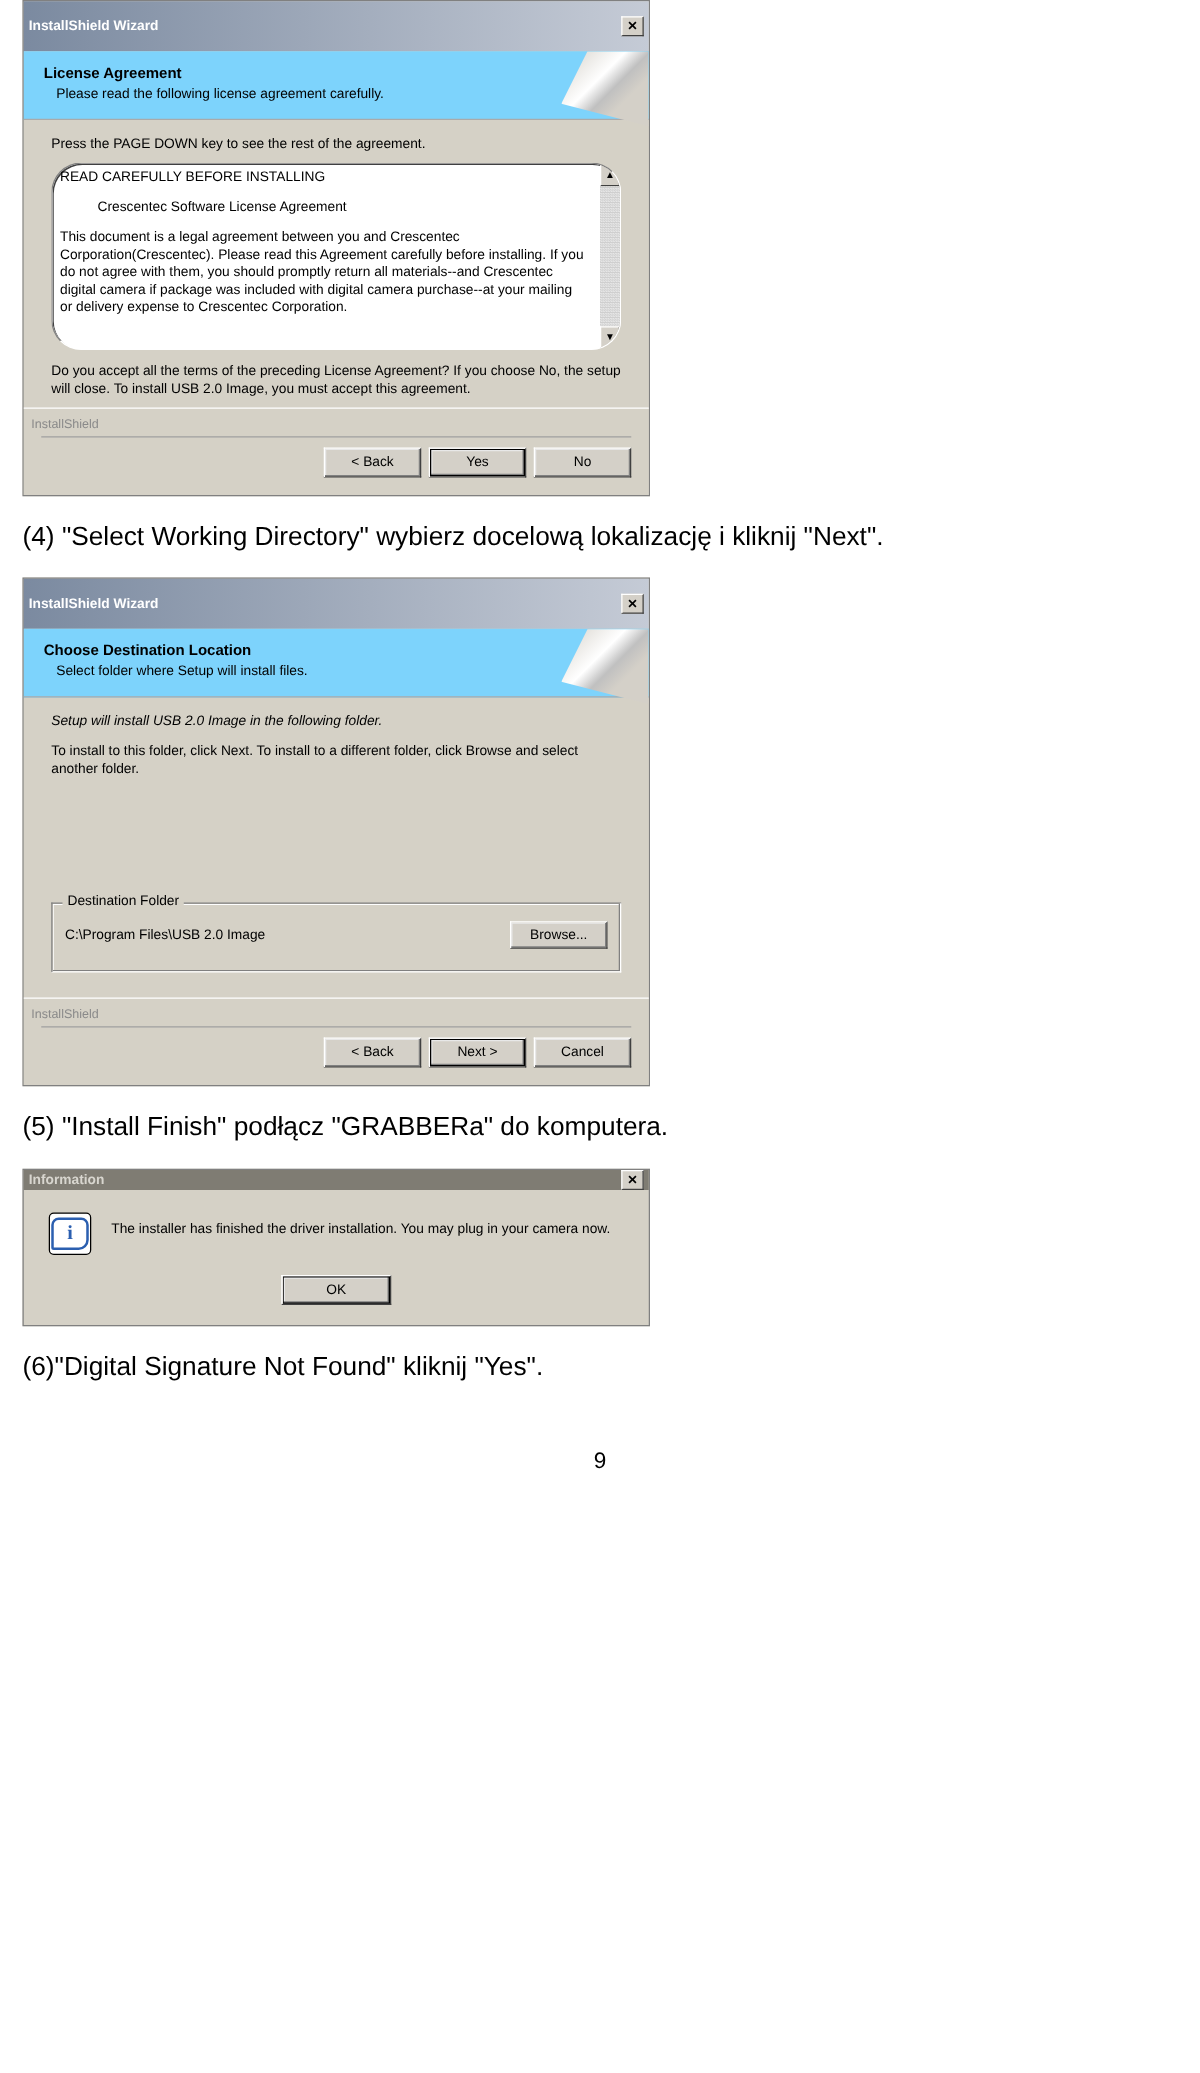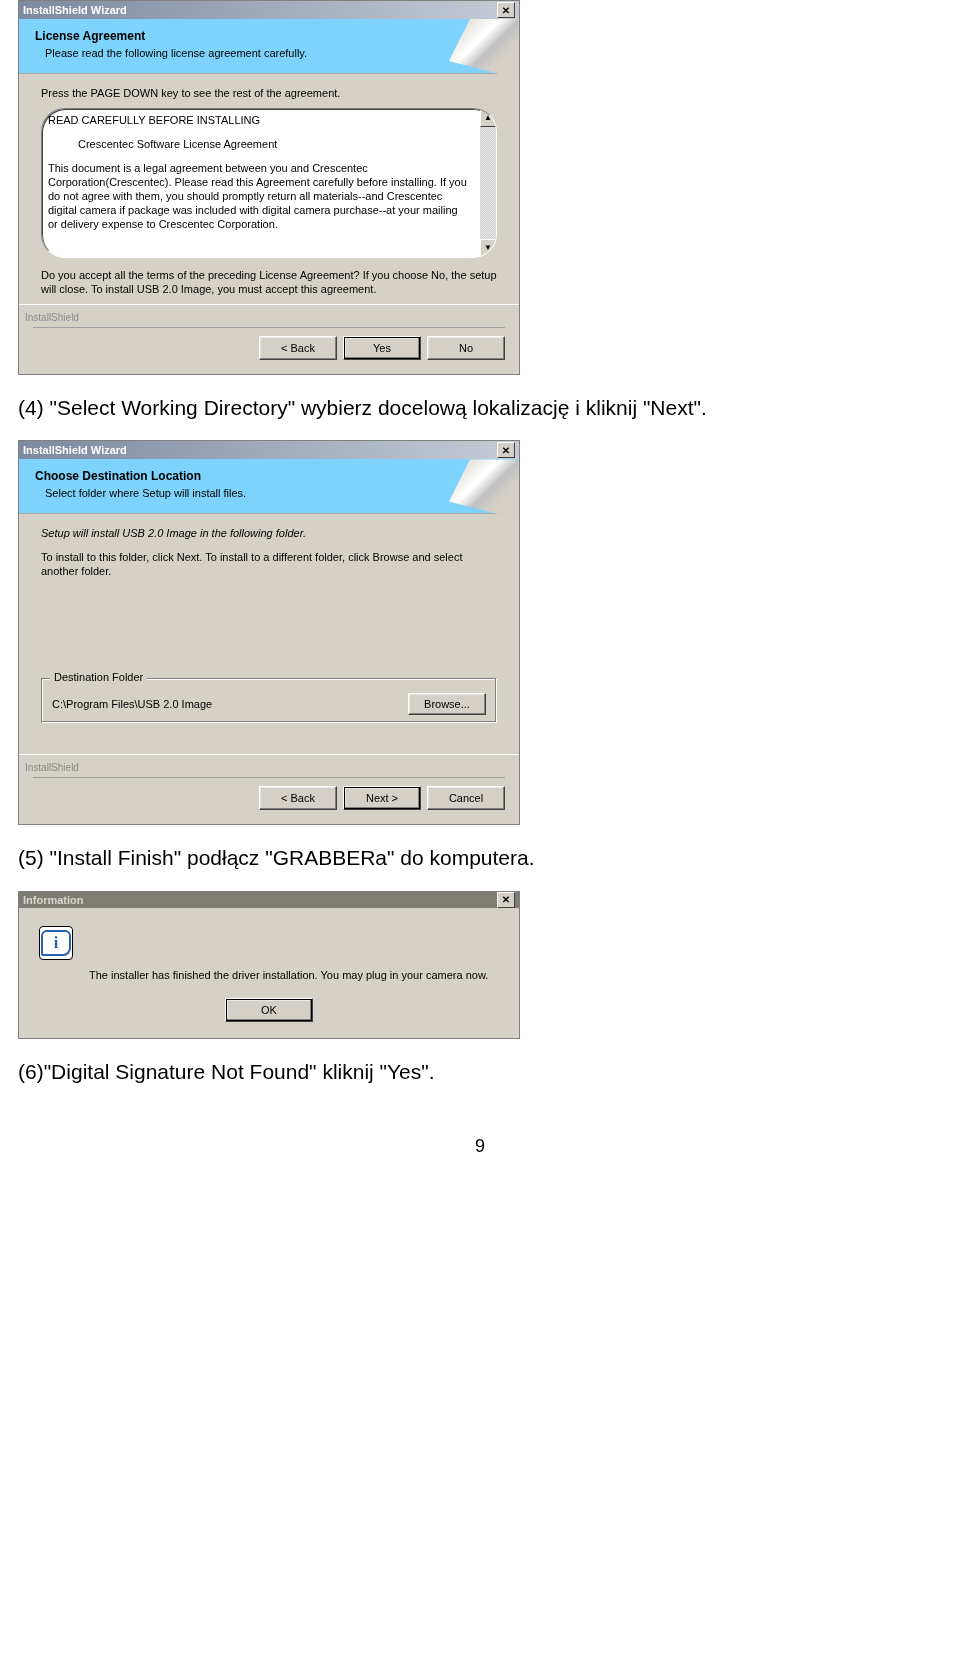--- a/index.html
+++ b/index.html
@@ -1,21 +1,21 @@
 <!DOCTYPE html>
 <html><head>
 <meta charset="utf-8">
 <style>
 html,body{margin:0;padding:0;background:#fff;font-family:Verdana,Geneva,sans-serif;color:#000;}
 .page{width:960px;margin:0 auto;padding:0 0 40px 0;box-sizing:border-box;}
 .caption{font-size:21px;line-height:1.4;margin:18px 0 18px 18px;max-width:880px;}
 .page-num{text-align:center;font-size:18px;margin-top:50px;}
 
 .dialog{width:500px;margin:0 0 0 18px;border:1px solid #808080;background:#d5d1c6;font-family:Tahoma,Arial,sans-serif;font-size:11px;color:#000;position:relative;}
-.titlebar{background:linear-gradient(to right,#7b8aa0,#c5cbd6);height:16px;display:flex;align-items:center;padding:1px 4px;color:#fff;font-weight:bold;font-size:11px;}
+.titlebar{background:linear-gradient(to right,#7b8aa0,#c5cbd6);height:16px;display:flex;align-items:center;padding:12px 4px;color:#fff;font-weight:bold;font-size:11px;}
 .titlebar .title{flex:1;}
 .close-x{width:16px;height:14px;background:#d4d0c8;border:1px solid #fff;border-right-color:#404040;border-bottom-color:#404040;display:flex;align-items:center;justify-content:center;font-family:Arial;font-size:10px;color:#000;cursor:pointer;}
 .header-area{background:#7dd3fc;position:relative;padding:10px 16px 14px 16px;border-bottom:1px solid #aaa;}
 .header-area .htitle{font-weight:bold;font-size:12px;}
 .header-area .hsub{font-size:11px;margin-top:4px;margin-left:10px;}
 .paper-curl{position:absolute;top:0;right:0;width:70px;height:60px;background:linear-gradient(135deg,#d4d0c8 0%,#fff 40%,#c0c0c0 55%,#d4d0c8 70%);clip-path:polygon(30% 0,100% 0,100% 100%,0 70%);}
 .body-area{padding:12px 22px 8px 22px;background:#d5d1c6;}
 .footer-area{background:#d5d1c6;border-top:1px solid #fff;position:relative;padding:6px 14px 14px 14px;}
 .footer-label{font-size:10px;color:#8a8a8a;position:relative;top:0;left:-8px;}
 .footer-line{height:1px;background:#a0a0a0;margin:4px 0 8px 0;}
@@ -23,21 +23,21 @@
 .btn{min-width:76px;height:22px;background:#d4d0c8;border:1px solid #404040;border-top-color:#fff;border-left-color:#fff;font-size:11px;display:flex;align-items:center;justify-content:center;cursor:pointer;box-shadow:inset -1px -1px 0 #808080, inset 1px 1px 0 #e8e8e8;}
 .btn.default{box-shadow:inset 0 0 0 1px #000, inset -2px -2px 0 #808080, inset 2px 2px 0 #e8e8e8;}
 .small-btn{min-width:76px;height:20px;}
 .sunken{background:#fff;border:1px solid #808080;border-right-color:#fff;border-bottom-color:#fff;box-shadow:inset 1px 1px 0 #404040;}
 .license-box{height:140px;padding:4px 6px;font-size:11px;line-height:14px;overflow:hidden;position:relative;border-radius:24px;}
 .scrollbar{position:absolute;right:0;top:0;bottom:0;width:16px;background:#d4d0c8;}
 .scroll-btn{height:16px;background:#d4d0c8;border:1px solid #fff;border-right-color:#404040;border-bottom-color:#404040;display:flex;align-items:center;justify-content:center;font-size:8px;}
 .scroll-track{background:repeating-conic-gradient(#e8e8e8 0 25%, #cfcfcf 0 50%) 0 0/2px 2px;flex:1;}
 .scrollbar-inner{display:flex;flex-direction:column;height:100%;}
 .thin-text{font-size:11px;line-height:14px;}
-.groupbox{border:1px solid #808080;border-right-color:#fff;border-bottom-color:#fff;box-shadow:inset -1px -1px 0 #808080, inset 1px 1px 0 #fff;padding:14px 10px 7px 10px;position:relative;margin-top:40px;text-align:right;}
+.groupbox{border:1px solid #808080;border-right-color:#fff;border-bottom-color:#fff;box-shadow:inset -1px -1px 0 #808080, inset 1px 1px 0 #fff;padding:14px 10px 18px 10px;position:relative;margin-top:40px;text-align:right;}
 .groupbox .glabel{position:absolute;top:-8px;left:8px;background:#d5d1c6;padding:0 4px;font-size:11px;}
 .path-row{display:flex;align-items:center;justify-content:space-between;}
 .info-dialog{width:500px;margin:0 0 0 18px;border:1px solid #808080;background:#d5d1c6;font-family:Tahoma,Arial,sans-serif;font-size:11px;}
 .info-titlebar{background:#7f7c73;height:16px;display:flex;align-items:center;padding:0 4px;color:#d8d6cf;font-weight:bold;font-size:11px;}
 .info-body{padding:18px 20px 16px 20px;display:flex;align-items:flex-start;gap:16px;}
 .info-icon{width:32px;height:32px;border-radius:4px;background:#fff;border:1px solid #000;display:flex;align-items:center;justify-content:center;position:relative;}
 .info-icon .bubble{width:26px;height:22px;border:2px solid #2b5fb0;border-radius:6px 6px 8px 2px;display:flex;align-items:center;justify-content:center;font-family:Georgia,serif;font-weight:bold;color:#2b5fb0;font-size:16px;}
 .info-actions{display:flex;justify-content:center;padding:0 0 16px 0;}
 </style>
 </head>
@@ -125,21 +125,21 @@
 
   <div class="info-dialog">
     <div class="info-titlebar">
       <span style="flex:1;">Information</span>
       <div class="close-x">✕</div>
     </div>
     <div class="info-body">
       <div class="info-icon">
         <div class="bubble">i</div>
       </div>
-      <div class="thin-text" style="padding-top:6px;margin-top:36px;">The installer has finished the driver installation. You may plug in your camera now.</div>
+      <div class="thin-text" style="padding-top:6px;">The installer has finished the driver installation. You may plug in your camera now.</div>
     </div>
     <div class="info-actions">
       <div class="btn default" style="min-width:86px;">OK</div>
     </div>
   </div>
 
   <div class="caption">(6)"Digital Signature Not Found" kliknij "Yes".</div>
 
   <div class="page-num">9</div>
 </div>

